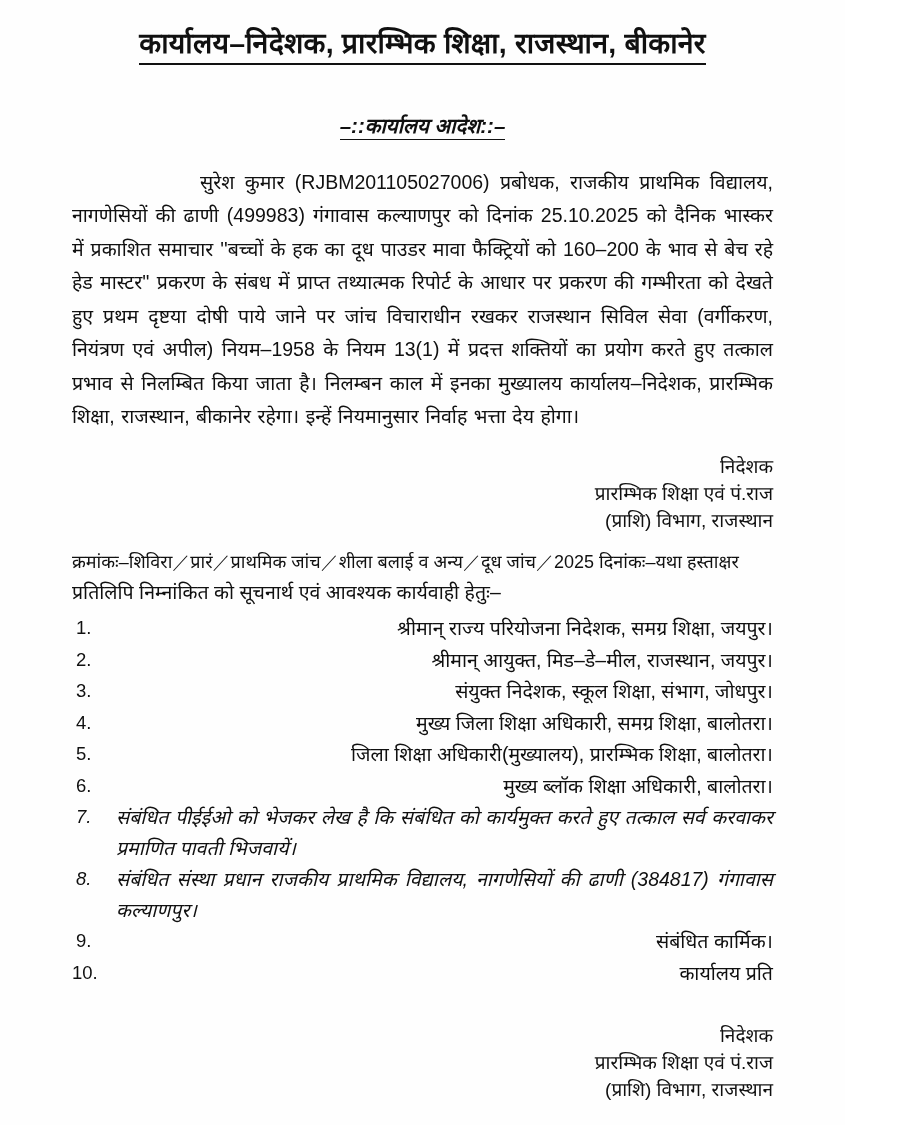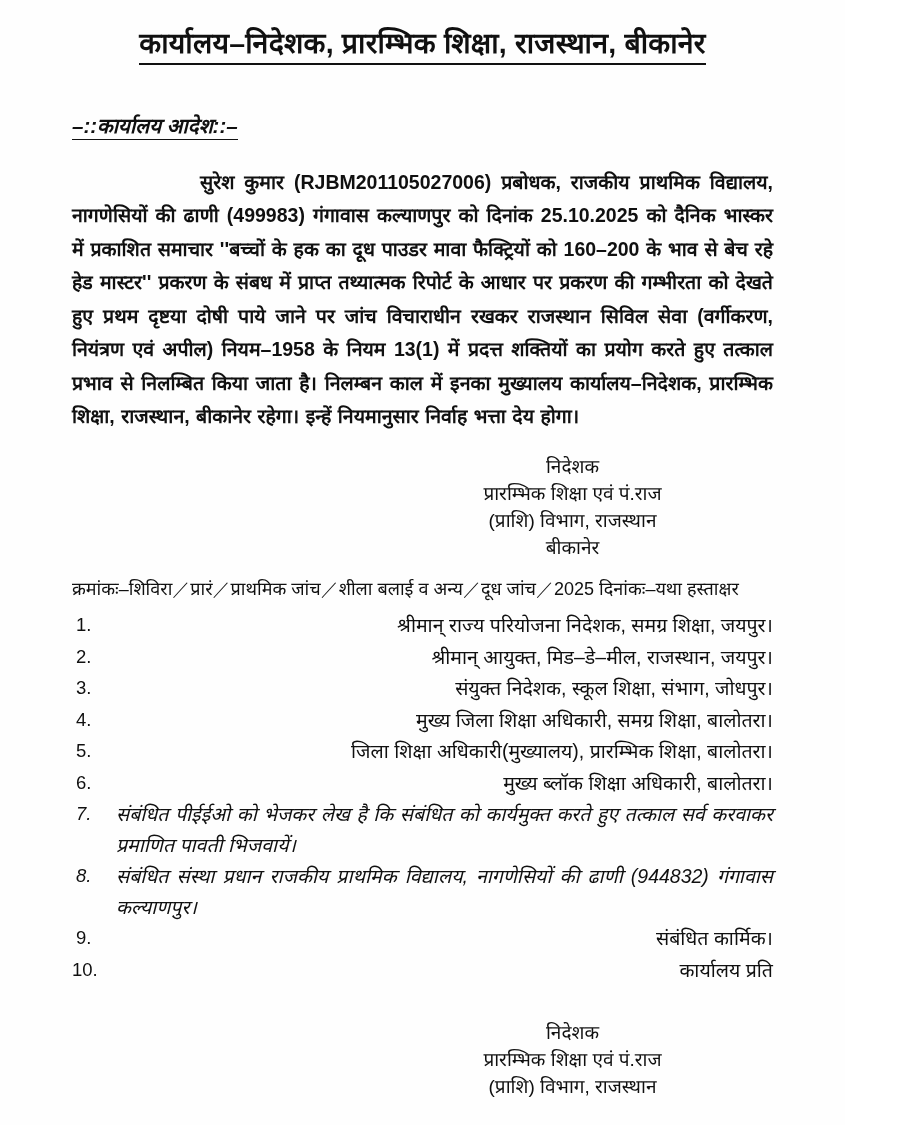--- a/index.html
+++ b/index.html
@@ -35,20 +35,21 @@
     font-size: 28.5px;
     font-weight: 700;
     letter-spacing: 0.2px;
     line-height: 1.22;
     border-bottom: 2.5px solid #111;
     padding-bottom: 2px;
     white-space: nowrap;
   }
 
   .doc-subtitle-wrap {
+    text-align: center;
     margin-top: 46px;
   }
   .doc-subtitle {
     display: inline-block;
     font-size: 20.5px;
     font-weight: 700;
     font-style: italic;
     border-bottom: 1.8px solid #111;
     padding-bottom: 0px;
     white-space: nowrap;
@@ -56,27 +57,26 @@
 
   
   .body-para {
     margin-top: 26px;
     font-size: 19.5px;
     line-height: 33.5px;
     text-align: justify;
     text-justify: inter-word;
     text-indent: 128px;
     word-spacing: 1px;
-    font-weight: bold;
   }
 
   
   .sign-block {
     margin-top: 14px;
-    text-align: center;
+    text-align: right;
     font-size: 19px;
     line-height: 27px;
     padding-left: 300px;
   }
   .sign-block .sline {
     display: block;
     white-space: nowrap;
   }
   .sign-block.bottom {
     margin-top: 34px;
@@ -141,35 +141,35 @@
   <div class="doc-subtitle-wrap">
     <div class="doc-subtitle">–::कार्यालय आदेश::–</div>
   </div>
 
   <p class="body-para">सुरेश कुमार (RJBM201105027006) प्रबोधक, राजकीय प्राथमिक विद्यालय, नागणेसियों की ढाणी (499983) गंगावास कल्याणपुर को दिनांक 25.10.2025 को दैनिक भास्कर में प्रकाशित समाचार ''बच्चों के हक का दूध पाउडर मावा फैक्ट्रियों को 160–200 के भाव से बेच रहे हेड मास्टर'' प्रकरण के संबध में प्राप्त तथ्यात्मक रिपोर्ट के आधार पर प्रकरण की गम्भीरता को देखते हुए प्रथम दृष्टया दोषी पाये जाने पर जांच विचाराधीन रखकर राजस्थान सिविल सेवा (वर्गीकरण, नियंत्रण एवं अपील) नियम–1958 के नियम 13(1) में प्रदत्त शक्तियों का प्रयोग करते हुए तत्काल प्रभाव से निलम्बित किया जाता है। निलम्बन काल में इनका मुख्यालय कार्यालय–निदेशक, प्रारम्भिक शिक्षा, राजस्थान, बीकानेर रहेगा। इन्हें नियमानुसार निर्वाह भत्ता देय होगा।</p>
 
   <div class="sign-block">
     <span class="sline">निदेशक</span>
     <span class="sline">प्रारम्भिक शिक्षा एवं पं.राज</span>
     <span class="sline">(प्राशि) विभाग, राजस्थान</span>
-    <span class="sline">बीकानेर</span>
   </div>
 
   <div class="ref-line">क्रमांकः–शिविरा／प्रारं／प्राथमिक जांच／शीला बलाई व अन्य／दूध जांच／2025 दिनांकः–यथा हस्ताक्षर</div>
 
+  <div class="copy-intro">प्रतिलिपि निम्नांकित को सूचनार्थ एवं आवश्यक कार्यवाही हेतुः–</div>
 
   <ol class="copy-list">
     <li>श्रीमान् राज्य परियोजना निदेशक, समग्र शिक्षा, जयपुर।</li>
     <li>श्रीमान् आयुक्त, मिड–डे–मील, राजस्थान, जयपुर।</li>
     <li>संयुक्त निदेशक, स्कूल शिक्षा, संभाग, जोधपुर।</li>
     <li>मुख्य जिला शिक्षा अधिकारी, समग्र शिक्षा, बालोतरा।</li>
     <li>जिला शिक्षा अधिकारी(मुख्यालय), प्रारम्भिक शिक्षा, बालोतरा।</li>
     <li>मुख्य ब्लॉक शिक्षा अधिकारी, बालोतरा।</li>
     <li class="justify">संबंधित पीईईओ को भेजकर लेख है कि संबंधित को कार्यमुक्त करते हुए तत्काल सर्व करवाकर प्रमाणित पावती भिजवायें।</li>
-    <li class="justify">संबंधित संस्था प्रधान राजकीय प्राथमिक विद्यालय, नागणेसियों की ढाणी (944832) गंगावास कल्याणपुर।</li>
+    <li class="justify">संबंधित संस्था प्रधान राजकीय प्राथमिक विद्यालय, नागणेसियों की ढाणी (384817) गंगावास कल्याणपुर।</li>
     <li>संबंधित कार्मिक।</li>
     <li class="wide">कार्यालय प्रति</li>
   </ol>
 
   <div class="sign-block bottom">
     <span class="sline">निदेशक</span>
     <span class="sline">प्रारम्भिक शिक्षा एवं पं.राज</span>
     <span class="sline">(प्राशि) विभाग, राजस्थान</span>
   </div>
 

